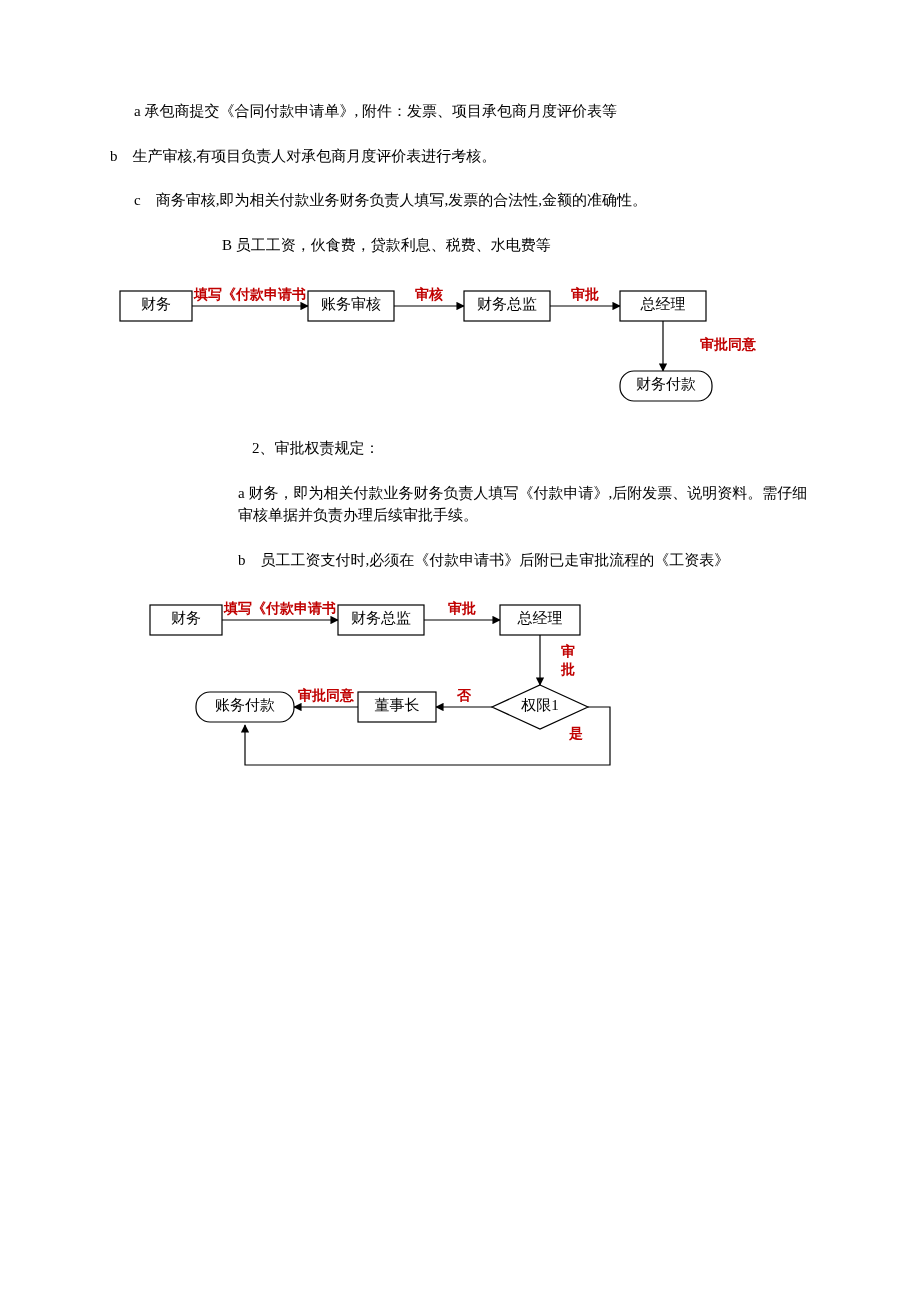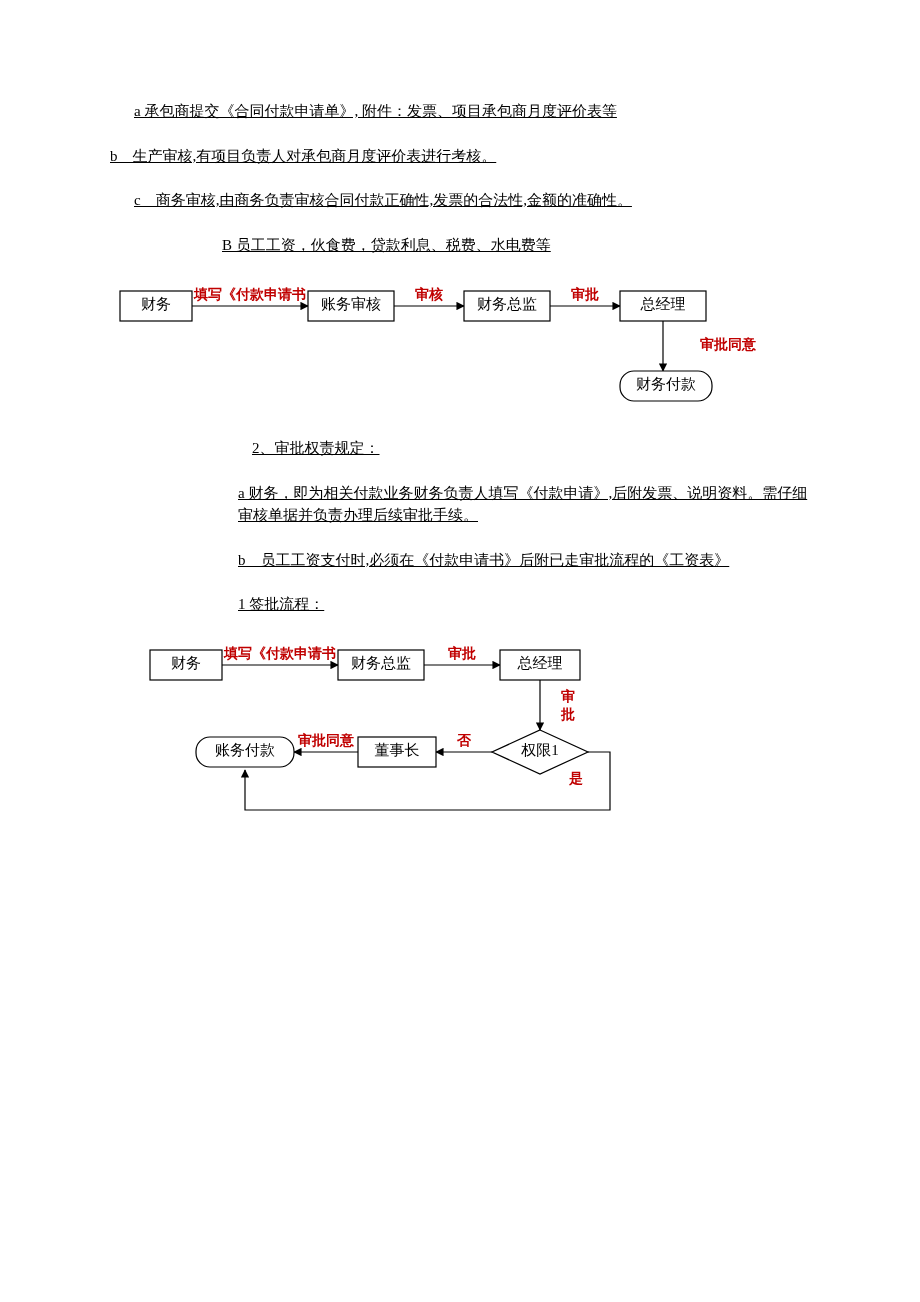--- a/index.html
+++ b/index.html
@@ -8,21 +8,20 @@
     background: #ffffff;
     font-family: "SimSun", "宋体", serif;
     font-size: 15px;
     color: #000;
     line-height: 1.5;
   }
   .page {
     width: 920px;
     box-sizing: border-box;
     padding: 100px 110px 60px 110px;
-    text-decoration: underline;
   }
   .para {
     margin: 0 0 22px 0;
   }
   .ind1 { padding-left: 24px; }
   .ind2 { padding-left: 112px; }
   .ind3 { padding-left: 142px; }
   .ind4 { padding-left: 128px; }
 
   
@@ -35,21 +34,21 @@
   .rtxt { font-family: "SimSun","宋体",serif; font-size: 14px; fill: #c00000; text-anchor: middle; dominant-baseline: middle; font-weight: 600; }
   .line { stroke: #000; stroke-width: 1.2; fill: none; }
 </style>
 </head>
 <body>
 
 <div class="page">
 
   <p class="para ind1">a  承包商提交《合同付款申请单》, 附件：发票、项目承包商月度评价表等</p>
   <p class="para">b　生产审核,有项目负责人对承包商月度评价表进行考核。</p>
-  <p class="para ind1">c　商务审核,由商务负责审核合同付款正确性,发票的合法性,金额的准确性。</p>
+  <p class="para ind1">c　商务审核,即为相关付款业务财务负责人填写,发票的合法性,金额的准确性。</p>
 
   <p class="para ind2">B  员工工资，伙食费，贷款利息、税费、水电费等</p>
 
   <div class="flow-wrap">
     <svg width="700" height="140" viewBox="0 0 700 140">
       <defs>
         <marker id="ah" viewBox="0 0 10 10" refX="9" refY="5" markerWidth="7" markerHeight="7" orient="auto">
           <path d="M0,0 L10,5 L0,10 z" fill="#000"></path>
         </marker>
       </defs>
@@ -84,21 +83,20 @@
   </div>
 
   <p class="para ind3">2、审批权责规定：</p>
 
   <p class="para" style="padding-left:128px;text-indent:0">
     <span>a  财务，即为相关付款业务财务负责人填写《付款申请》,后附发票、说明资料。需仔细审核单据并负责办理后续审批手续。</span>
   </p>
 
   <p class="para ind4">b　员工工资支付时,必须在《付款申请书》后附已走审批流程的《工资表》</p>
 
-  <p class="para ind4">1  签批流程：</p>
 
   <div class="flow-wrap" style="margin-top:24px;margin-left:30px">
     <svg width="640" height="190" viewBox="0 0 640 190">
       <defs>
         <marker id="ah2" viewBox="0 0 10 10" refX="9" refY="5" markerWidth="7" markerHeight="7" orient="auto">
           <path d="M0,0 L10,5 L0,10 z" fill="#000"></path>
         </marker>
       </defs>
 
       <rect class="fbox" x="10" y="10" width="72" height="30"></rect>

